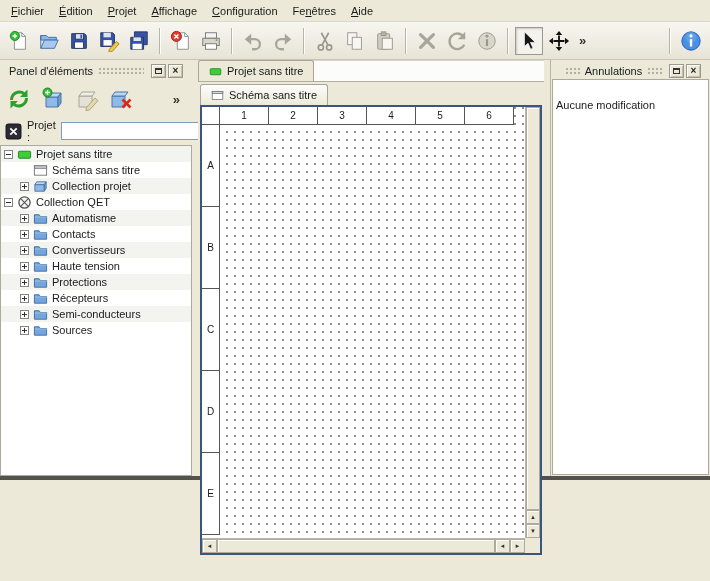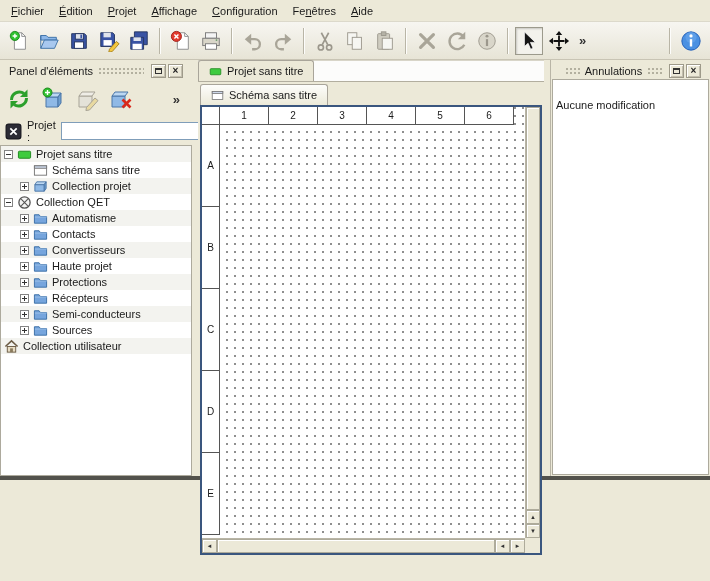--- a/index.html
+++ b/index.html
@@ -474,21 +474,21 @@
               <use href="#i-folder"></use>
             </svg>
             <span class="tlabel">Convertisseurs</span>
           </div>
         <div class="trow">
             <span class="ind1"></span>
             <span class="exp plus"></span>
             <svg class="ti">
               <use href="#i-folder"></use>
             </svg>
-            <span class="tlabel">Haute projet</span>
+            <span class="tlabel">Haute tension</span>
           </div>
         <div class="trow">
             <span class="ind1"></span>
             <span class="exp plus"></span>
             <svg class="ti">
               <use href="#i-folder"></use>
             </svg>
             <span class="tlabel">Protections</span>
           </div>
         <div class="trow">
@@ -507,27 +507,20 @@
             </svg>
             <span class="tlabel">Semi-conducteurs</span>
           </div>
         <div class="trow">
             <span class="ind1"></span>
             <span class="exp plus"></span>
             <svg class="ti">
               <use href="#i-folder"></use>
             </svg>
             <span class="tlabel">Sources</span>
-          </div>
-        <div class="trow">
-            <span class="ind0"></span>
-            <svg class="ti">
-              <use href="#i-home"></use>
-            </svg>
-            <span class="tlabel">Collection utilisateur</span>
           </div>
       </div>
     </div>
 
     <div class="center">
       <div class="project-tabbar">
         <div class="tab">
           <svg>
               <use href="#i-project"></use>
             </svg>

